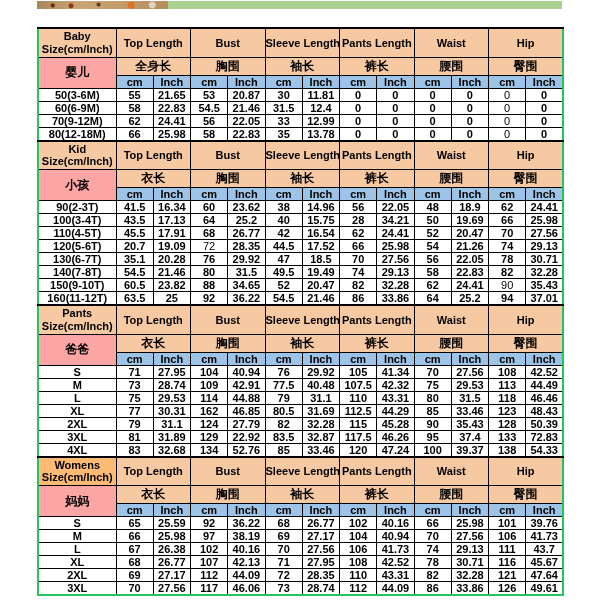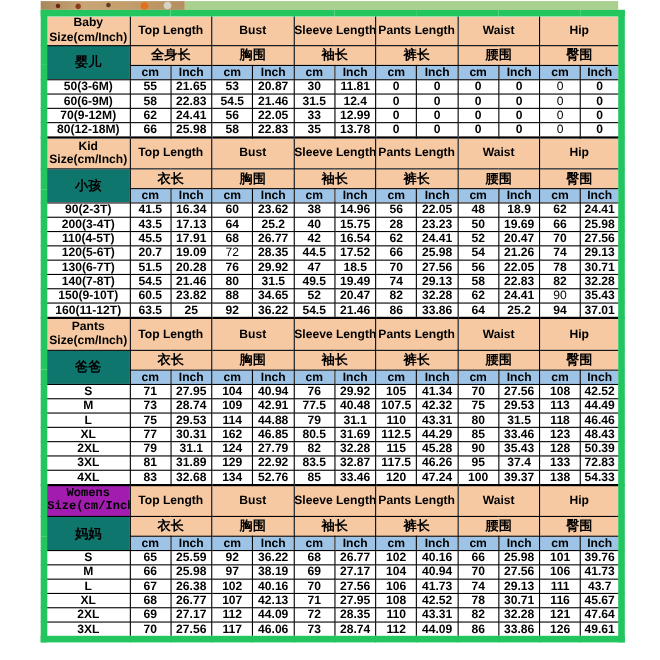--- a/index.html
+++ b/index.html
@@ -11,27 +11,27 @@
     background-image:
       radial-gradient(circle at 12% 55%, #6e2414 0 1.5px, rgba(0,0,0,0) 2.5px),
       radial-gradient(circle at 26% 60%, #8a3a20 0 2px,  rgba(0,0,0,0) 3px),
       radial-gradient(circle at 47% 45%, #5c3a22 0 1.5px, rgba(0,0,0,0) 2.5px),
       radial-gradient(circle at 72% 55%, #e2701d 0 3px,  rgba(0,0,0,0) 4px),
       radial-gradient(circle at 88% 50%, #d8d2c2 0 3px,  rgba(0,0,0,0) 4px),
       linear-gradient(90deg, #a8875b, #c9a575 30%, #c49d6c 60%, #b58d5e);
   }
   .green-strip { position:absolute; left:168px; top:1px; width:394px; height:8px; }
 
-  table.size-chart { position:absolute; left:37px; top:9px; width:525px;
-    border-collapse:collapse; table-layout:fixed; border:6px solid #22c55e; }
+  table.size-chart { position:absolute; left:37px; top:27px; width:525px;
+    border-collapse:collapse; table-layout:fixed; border:2px solid #22c55e; }
   td { border:1px solid #000; text-align:center; vertical-align:middle;
        font-weight:bold; color:#000; padding:0; overflow:hidden; white-space:nowrap; }
   tr.sec  td { height:29px; font-size:11px; line-height:1.12; border-top:2px solid #000; }
   tr.cn   td { height:17px; font-size:12px; }
-  td.cn-name  { background:#0f766e; font-size:12px; }
+  td.cn-name  { background:#fca5a5; font-size:12px; }
   tr.unit td { height:13px; font-size:11px; }
   tr.data td { height:13px; font-size:11px; background:#ffffff; }
   td.light { font-weight:normal; }
 </style>
 </head>
 <body>
 
 <div class="canvas">
   <div class="photo-strip"></div>
   <div class="green-strip" style="background: rgb(169, 208, 142);"></div>
@@ -193,29 +193,29 @@
           <td>38</td>
           <td>14.96</td>
           <td>56</td>
           <td>22.05</td>
           <td>48</td>
           <td>18.9</td>
           <td>62</td>
           <td>24.41</td>
         </tr>
         <tr class="data">
-          <td>200(3-4T)</td>
+          <td>100(3-4T)</td>
           <td>43.5</td>
           <td>17.13</td>
           <td>64</td>
           <td>25.2</td>
           <td>40</td>
           <td>15.75</td>
           <td>28</td>
-          <td>23.23</td>
+          <td>34.21</td>
           <td>50</td>
           <td>19.69</td>
           <td>66</td>
           <td>25.98</td>
         </tr>
         <tr class="data">
           <td>110(4-5T)</td>
           <td>45.5</td>
           <td>17.91</td>
           <td>68</td>
@@ -239,21 +239,21 @@
           <td>17.52</td>
           <td>66</td>
           <td>25.98</td>
           <td>54</td>
           <td>21.26</td>
           <td>74</td>
           <td>29.13</td>
         </tr>
         <tr class="data">
           <td>130(6-7T)</td>
-          <td>51.5</td>
+          <td>35.1</td>
           <td>20.28</td>
           <td>76</td>
           <td>29.92</td>
           <td>47</td>
           <td>18.5</td>
           <td>70</td>
           <td>27.56</td>
           <td>56</td>
           <td>22.05</td>
           <td>78</td>
@@ -442,21 +442,21 @@
           <td>120</td>
           <td>47.24</td>
           <td>100</td>
           <td>39.37</td>
           <td>138</td>
           <td>54.33</td>
         </tr>
       </tbody>
       <tbody>
         <tr class="sec">
-          <td class="size-head" style="background: #a21caf; font-family: Liberation Mono, monospace;">
+          <td class="size-head" style="background: #fdba74;">
             <div>Womens</div>
             <div>Size(cm/Inch)</div>
           </td>
           <td colspan="2" style="background: rgb(246, 201, 163);">Top Length</td>
           <td colspan="2" style="background: rgb(246, 201, 163);">Bust</td>
           <td colspan="2" style="background: rgb(246, 201, 163);">Sleeve Length</td>
           <td colspan="2" style="background: rgb(246, 201, 163);">Pants Length</td>
           <td colspan="2" style="background: rgb(246, 201, 163);">Waist</td>
           <td colspan="2" style="background: rgb(246, 201, 163);">Hip</td>
         </tr>

